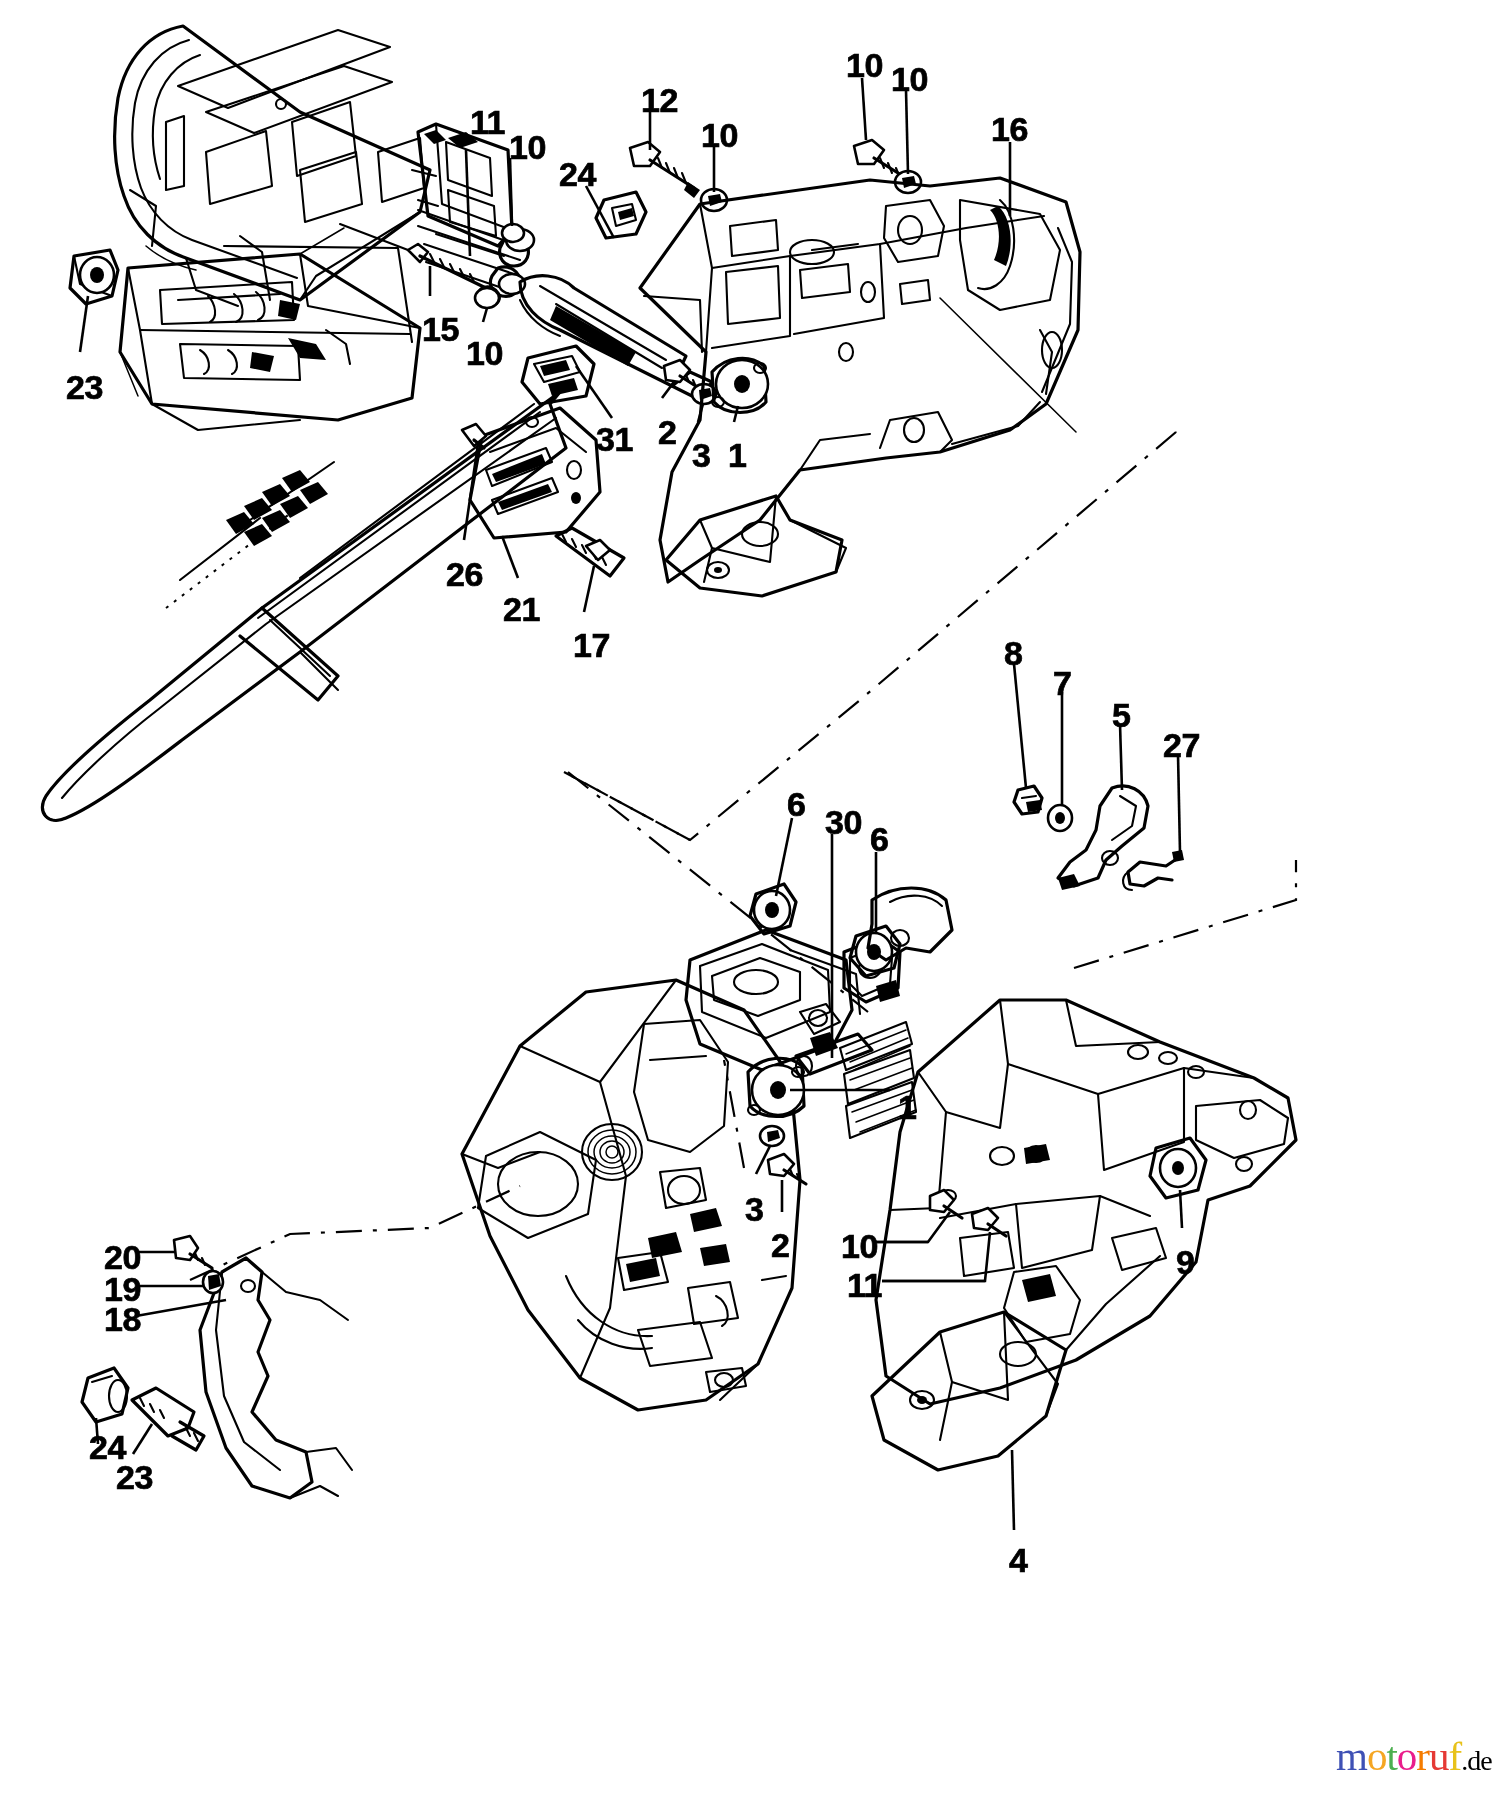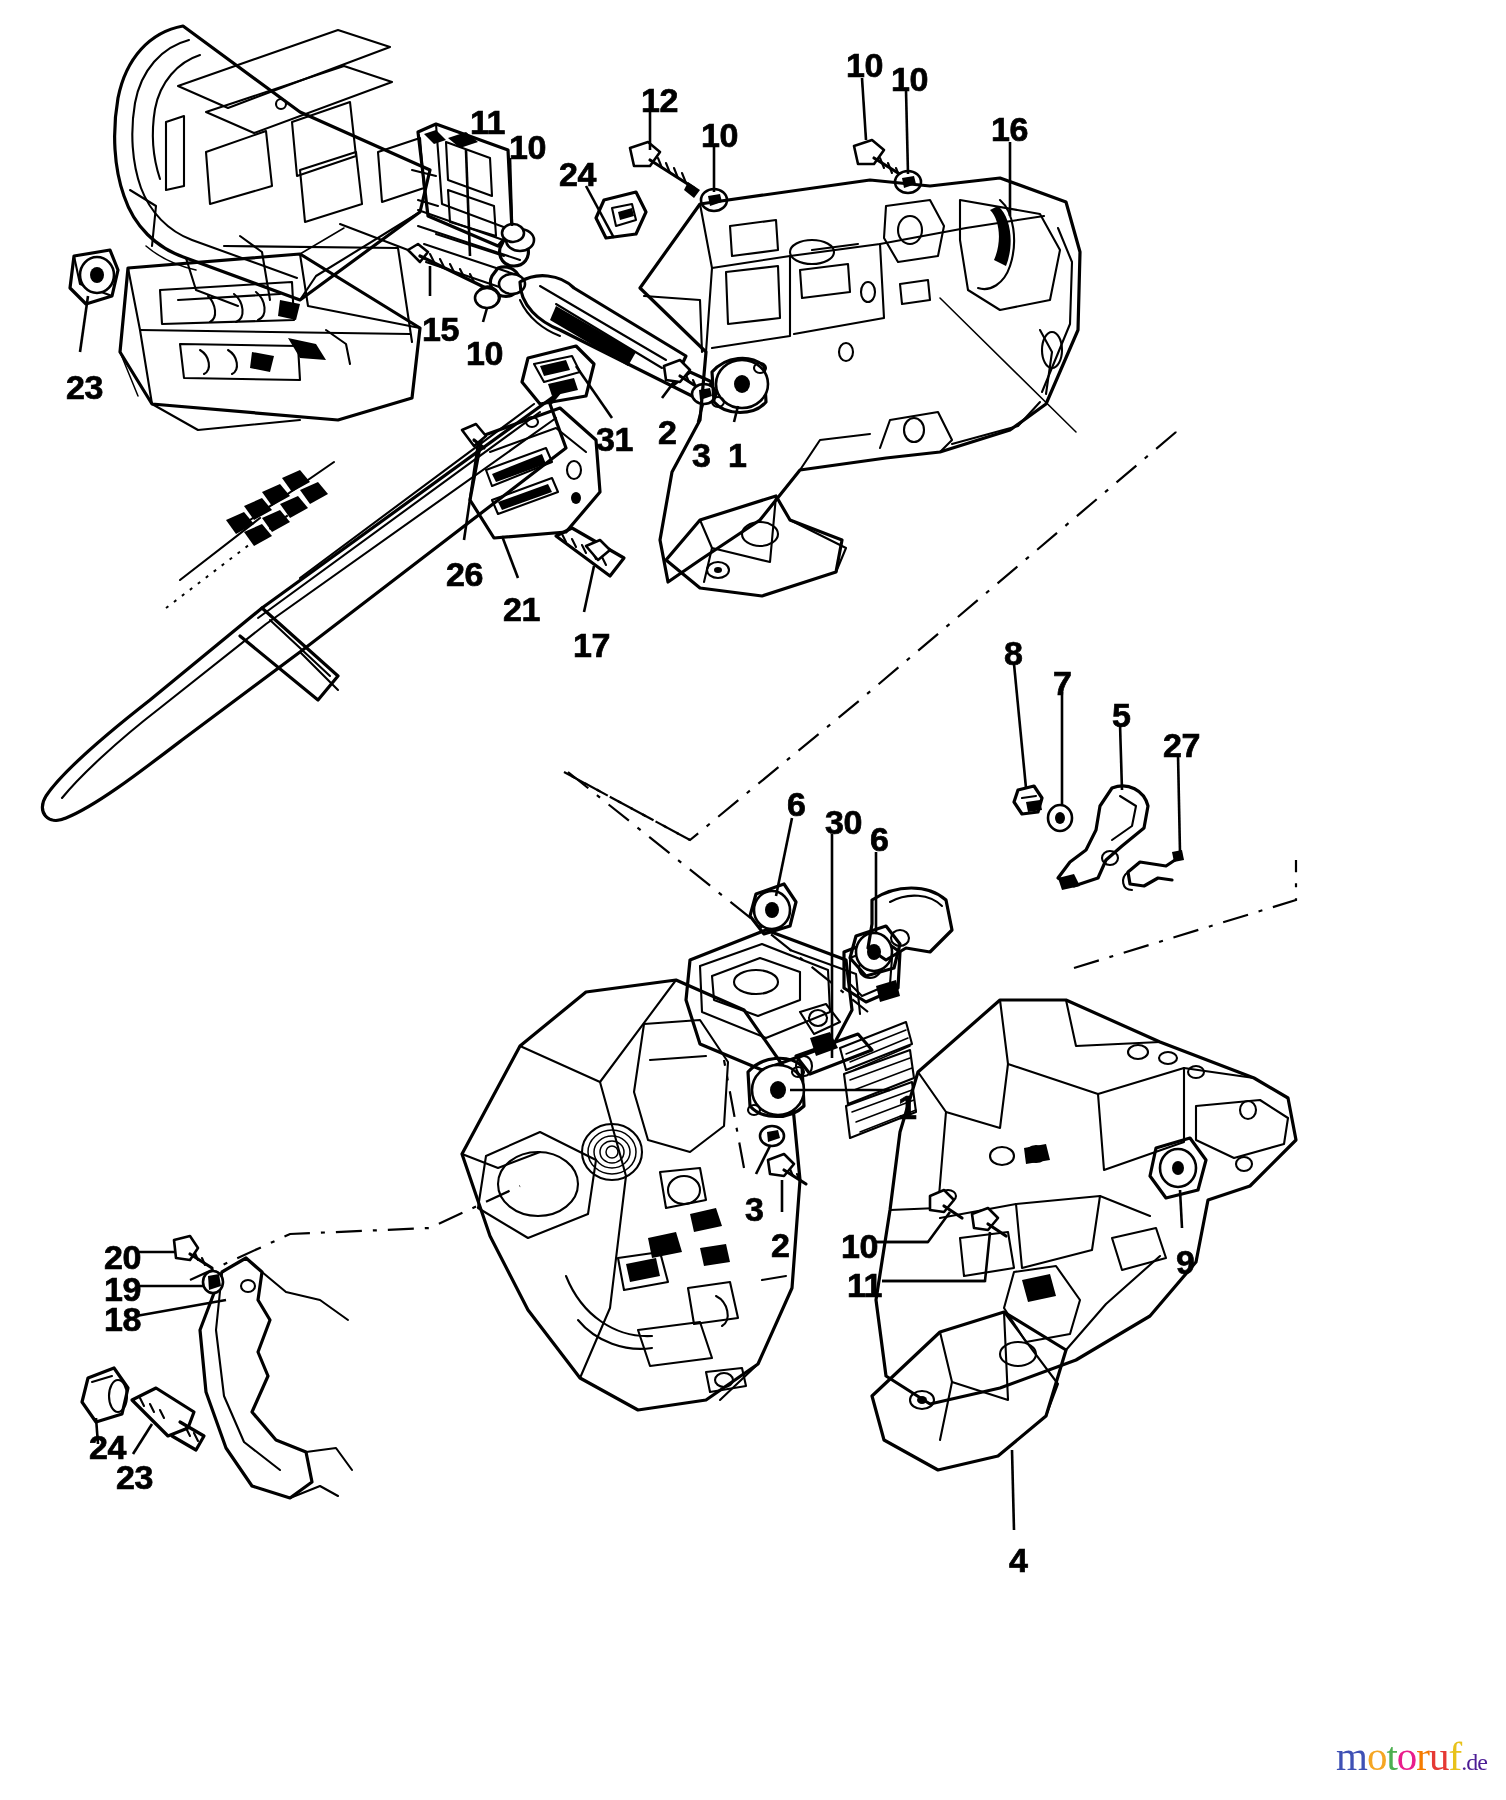--- a/index.html
+++ b/index.html
@@ -28,21 +28,21 @@
     white-space:nowrap;
     user-select:none;
   }
   #watermark .c0{color:#3f51b5;}
   #watermark .c1{color:#f5a623;}
   #watermark .c2{color:#4caf50;}
   #watermark .c3{color:#e91e8c;}
   #watermark .c4{color:#f57c00;}
   #watermark .c5{color:#e53935;}
   #watermark .c6{color:#e8c21a;}
-  #watermark .dot{color:#4c1d95;font-size:24px;}
+  #watermark .dot{color:#000000;font-size:28px;}
 </style>
 </head>
 <body>
 
 <div id="stage">
 
   <svg id="art" viewBox="0 0 1506 1800" xmlns="http://www.w3.org/2000/svg">
     <defs>
       <style>
         .s{fill:none;stroke:#000;stroke-width:3.2;stroke-linejoin:round;stroke-linecap:round;}

